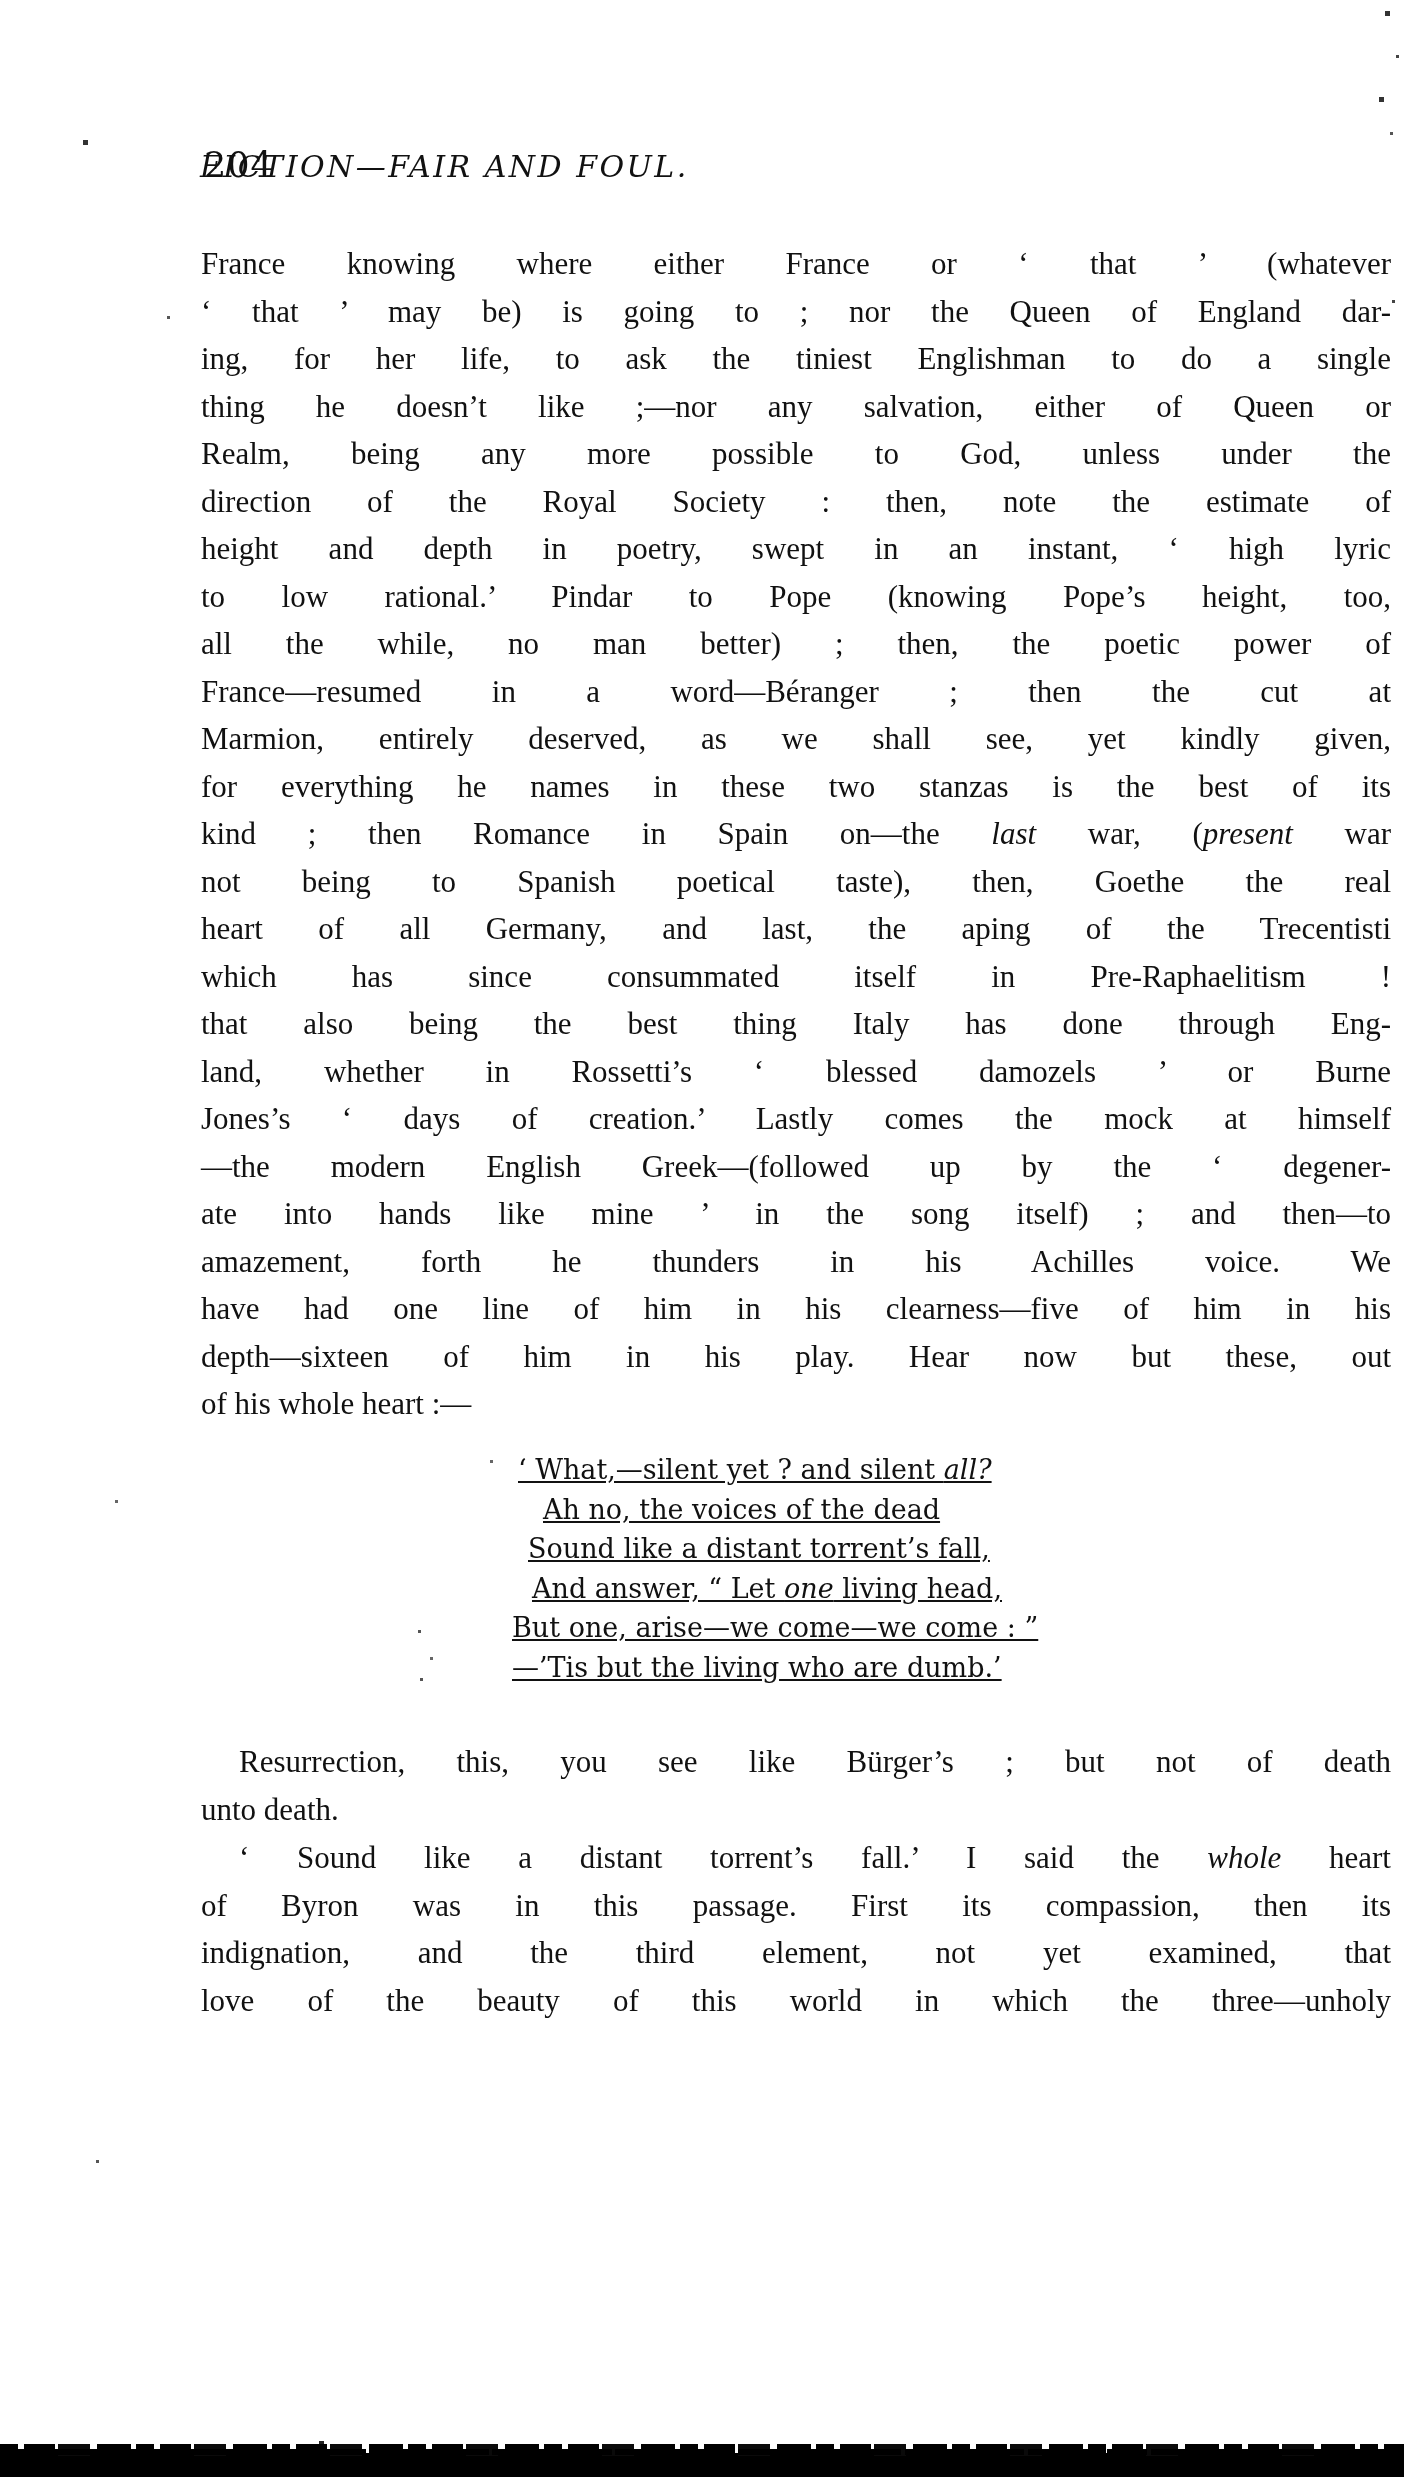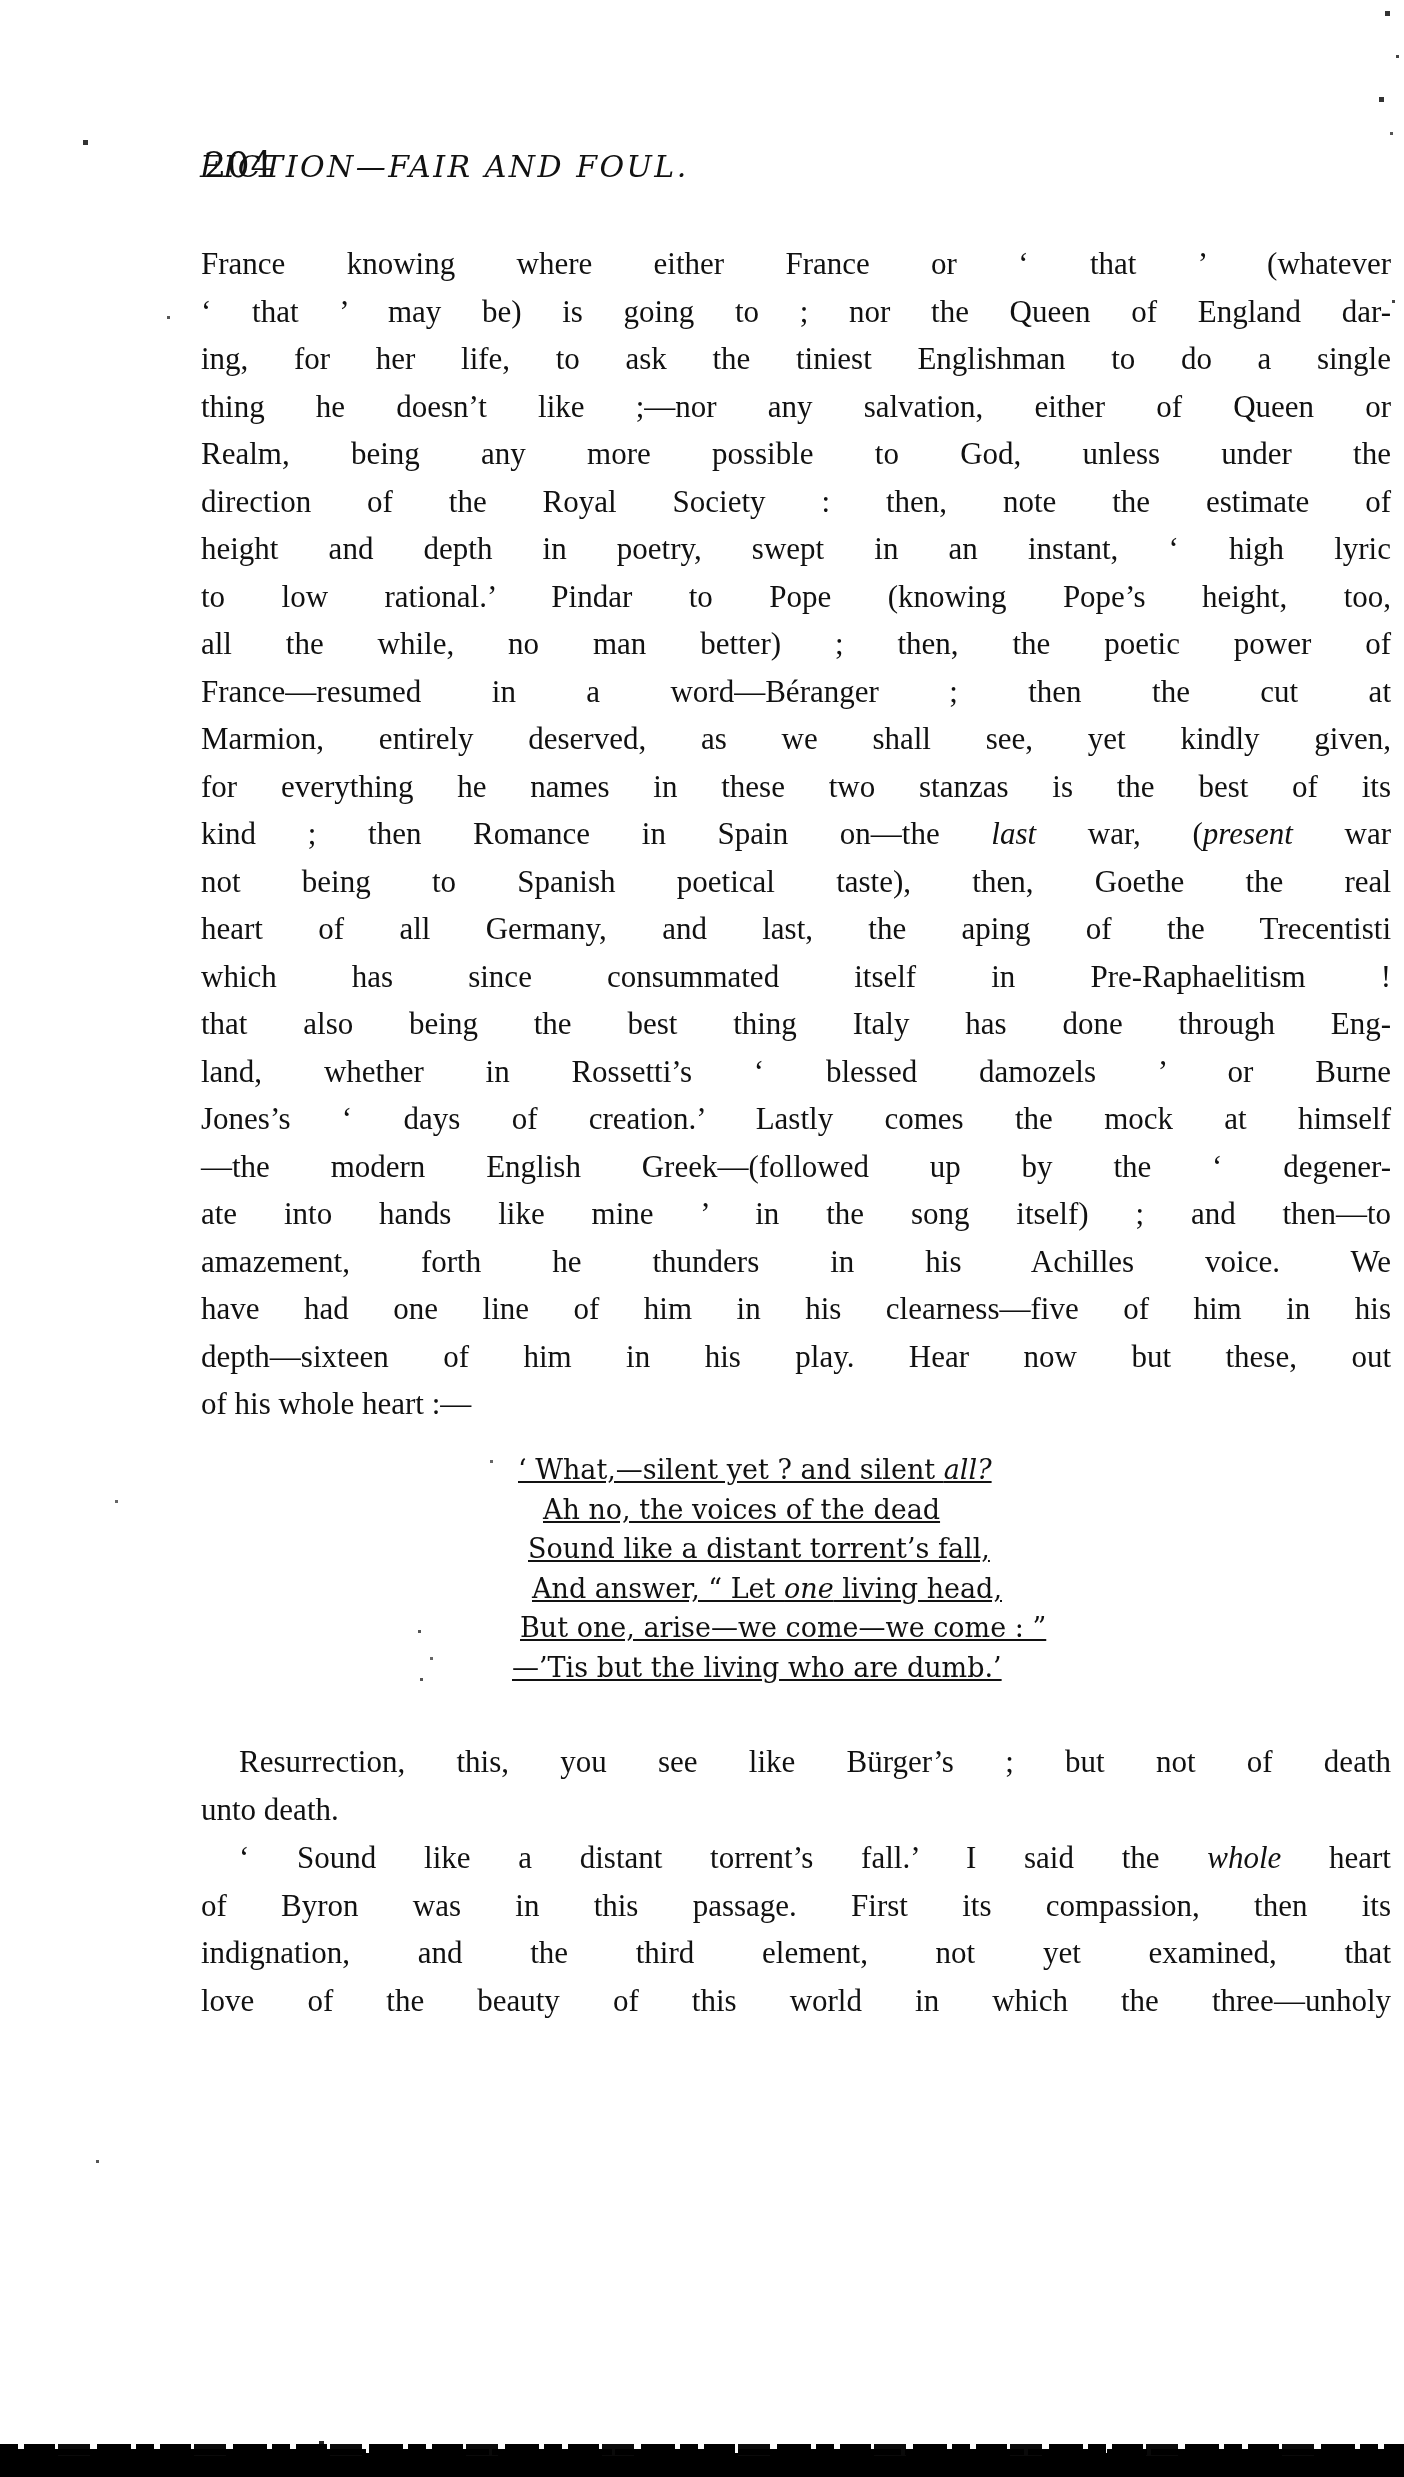--- a/index.html
+++ b/index.html
@@ -42,21 +42,21 @@
   
   .poem {
     position: absolute; left: 512px; top: 1450px; width: 640px;
     font-size: 27px; line-height: 39.5px;
   }
   .poem .line { text-align: left; text-align-last: left; text-decoration: underline; }
   .poem .line:nth-child(1) { margin-left: 6px; }
   .poem .line:nth-child(2) { margin-left: 31px; }
   .poem .line:nth-child(3) { margin-left: 16px; }
   .poem .line:nth-child(4) { margin-left: 20px; }
-  .poem .line:nth-child(5) { margin-left: 8px; }
+  .poem .line:nth-child(5) { margin-left: 0; }
   .poem .line:nth-child(6) { margin-left: 0; }
 
   
   .specks {
     position: absolute; left: 0; top: 0; width: 3px; height: 3px;
     box-shadow:
       84px 141px 0 1px #333,
       167px 316px 0 0 #555,
       490px 1460px 0 0 #666,
       418px 1630px 0 0 #555,

